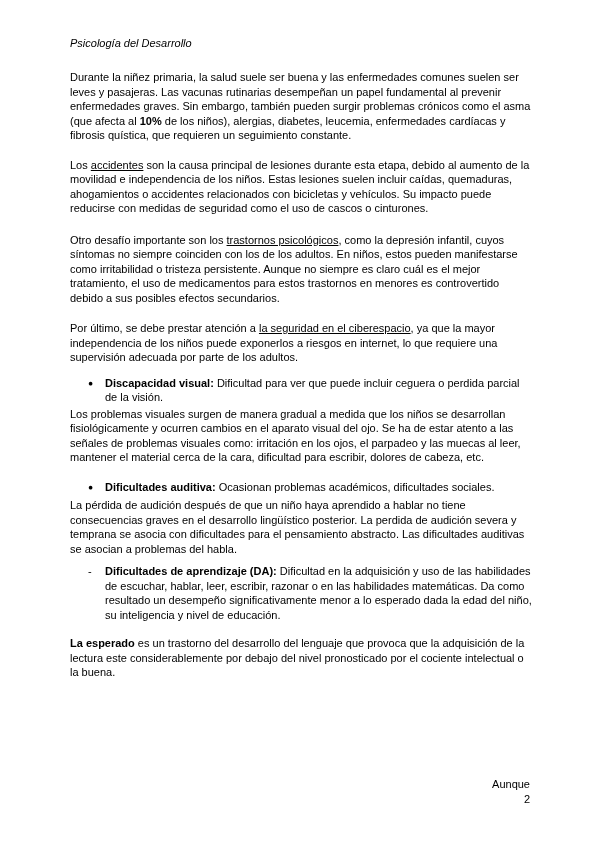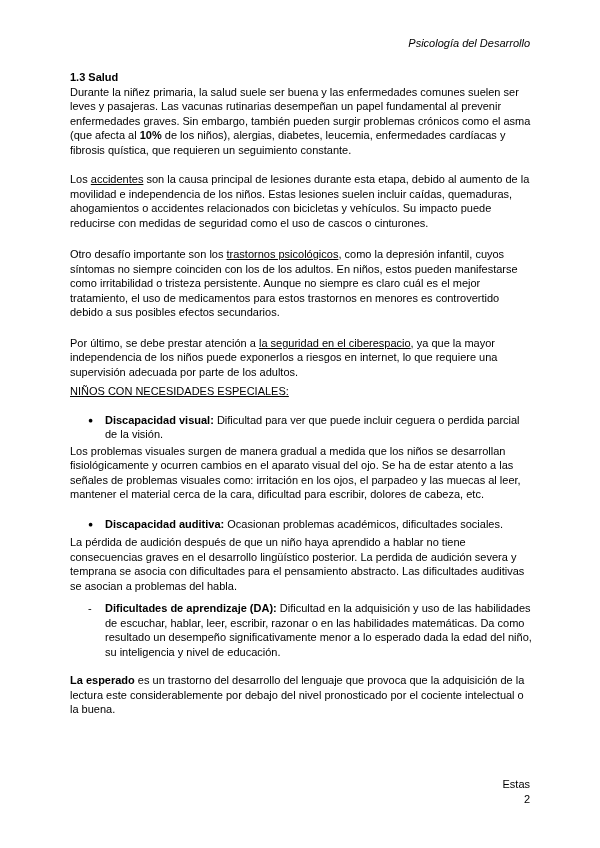--- a/index.html
+++ b/index.html
@@ -16,37 +16,36 @@
     font-family: "Liberation Sans", "DejaVu Sans", sans-serif;
     font-size: 11px;
     line-height: 14.5px;
     overflow: hidden;
   }
   .hdr {
     position: absolute;
     top: 36px;
     left: 70px;
     right: 70px;
-    text-align: right;
     font-style: italic;
   }
   .content {
     position: absolute;
     top: 70px;
     left: 70px;
     width: 462px;
   }
   p { margin: 0; }
   .bold { font-weight: bold; }
-  .ul { text-decoration: underline; }
+  .ul { text-decoration: underline; text-align: right; }
   .section-title { font-weight: bold; }
   .m2  { margin-bottom: 2px; }
   .m4  { margin-bottom: 4px; }
   .m12 { margin-bottom: 8px; }
-  .m13 { margin-bottom: 5px; }
+  .m13 { margin-bottom: 11px; }
   .m14 { margin-bottom: 14px; }
   .m15 { margin-bottom: 15px; }
   .m16 { margin-bottom: 16px; }
   .m17 { margin-bottom: 17px; }
   .li {
     position: relative;
     padding-left: 35px;
   }
   .li .marker {
     position: absolute;
@@ -69,54 +68,52 @@
 <body>
 
 <div class="page">
 
   <div class="hdr">
     <span>Psicología del Desarrollo</span>
   </div>
 
   <div class="content">
 
-    <p class="section-title">1.3 Salud</p>
 
     <p class="m15"><span>Durante la niñez primaria, la salud suele ser buena y las enfermedades comunes suelen ser leves y pasajeras. Las vacunas rutinarias desempeñan un papel fundamental al prevenir enfermedades graves. Sin embargo, también pueden surgir problemas crónicos como el asma (que afecta al </span><span class="bold">10%</span><span> de los niños), alergias, diabetes, leucemia, enfermedades cardíacas y fibrosis quística, que requieren un seguimiento constante.</span></p>
 
     <p class="m17"><span>Los </span><span class="ul">accidentes</span><span> son la causa principal de lesiones durante esta etapa, debido al aumento de la movilidad e independencia de los niños. Estas lesiones suelen incluir caídas, quemaduras, ahogamientos o accidentes relacionados con bicicletas y vehículos. Su impacto puede reducirse con medidas de seguridad como el uso de cascos o cinturones.</span></p>
 
     <p class="m16"><span>Otro desafío importante son los </span><span class="ul">trastornos psicológicos</span><span>, como la depresión infantil, cuyos síntomas no siempre coinciden con los de los adultos. En niños, estos pueden manifestarse como irritabilidad o tristeza persistente. Aunque no siempre es claro cuál es el mejor tratamiento, el uso de medicamentos para estos trastornos en menores es controvertido debido a sus posibles efectos secundarios.</span></p>
 
     <p class="m13"><span>Por último, se debe prestar atención a </span><span class="ul">la seguridad en el ciberespacio</span><span>, ya que la mayor independencia de los niños puede exponerlos a riesgos en internet, lo que requiere una supervisión adecuada por parte de los adultos.</span></p>
 
-    <p class="ul m14">NIÑOS CON NECESIDADES ESPECIALES:</p>
 
     <div class="li m2">
       <span class="marker dot">●</span>
       <span class="bold">Discapacidad visual:</span><span> Dificultad para ver que puede incluir ceguera o perdida parcial de la visión.</span>
     </div>
 
     <p class="m15">Los problemas visuales surgen de manera gradual a medida que los niños se desarrollan fisiológicamente y ocurren cambios en el aparato visual del ojo. Se ha de estar atento a las señales de problemas visuales como: irritación en los ojos, el parpadeo y las muecas al leer, mantener el material cerca de la cara, dificultad para escribir, dolores de cabeza, etc.</p>
 
     <div class="li m4">
       <span class="marker dot">●</span>
-      <span class="bold">Discapacidad auditiva:</span><span> Ocasionan problemas académicos, dificultades sociales.</span>
+      <span class="bold">Dificultades auditiva:</span><span> Ocasionan problemas académicos, dificultades sociales.</span>
     </div>
 
     <p class="m12">La pérdida de audición después de que un niño haya aprendido a hablar no tiene consecuencias graves en el desarrollo lingüístico posterior. La perdida de audición severa y temprana se asocia con dificultades para el pensamiento abstracto. Las dificultades auditivas se asocian a problemas del habla.</p>
 
 
     <div class="li m14">
       <span class="marker">-</span>
       <span class="bold">Dificultades de aprendizaje (DA):</span><span> Dificultad en la adquisición y uso de las habilidades de escuchar, hablar, leer, escribir, razonar o en las habilidades matemáticas. Da como resultado un desempeño significativamente menor a lo esperado dada la edad del niño, su inteligencia y nivel de educación.</span>
     </div>
 
     <p><span class="bold">La esperado</span><span> es un trastorno del desarrollo del lenguaje que provoca que la adquisición de la lectura este considerablemente por debajo del nivel pronosticado por el cociente intelectual o la buena.</span></p>
 
   </div>
 
   <div class="ftr">
-    <div>Estas</div>
+    <div>Aunque</div>
     <div>2</div>
   </div>
 
 </div>
 
 </body></html>

